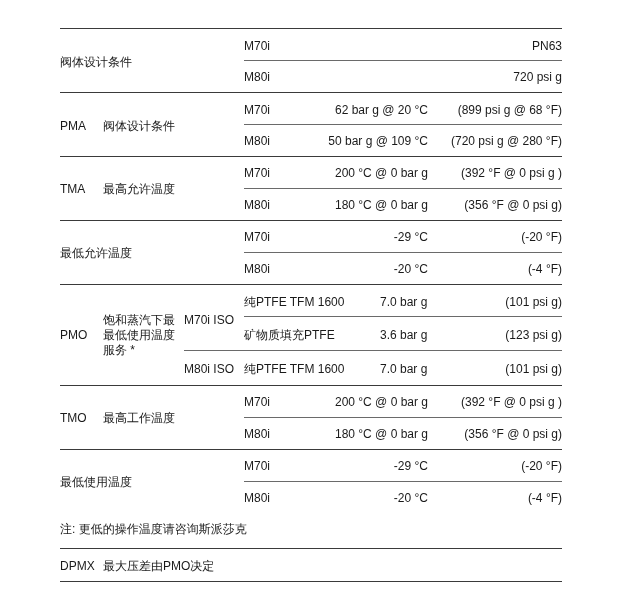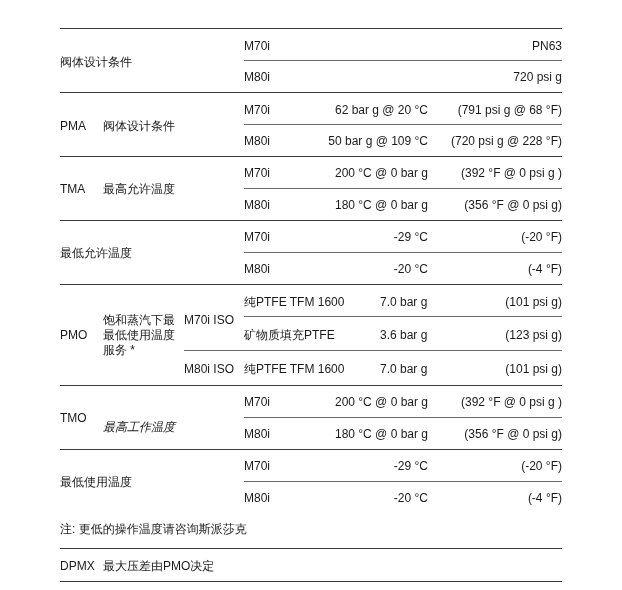--- a/index.html
+++ b/index.html
@@ -36,24 +36,24 @@
   <div class="t" style="left:60px;top:55px;text-align:right;">阀体设计条件</div>
   <div class="t b" style="left:244px;top:39px;">M70i</div>
   <div class="t r" style="right:60px;top:39px;">PN63</div>
   <div class="t b" style="left:244px;top:70px;">M80i</div>
   <div class="t r" style="right:60px;top:70px;">720 psi g</div>
 
   <div class="t" style="left:60px;top:119px;">PMA</div>
   <div class="t" style="left:103px;top:119px;">阀体设计条件</div>
   <div class="t b" style="left:244px;top:103px;">M70i</div>
   <div class="t r" style="right:194px;top:103px;">62 bar g @ 20 °C</div>
-  <div class="t r" style="right:60px;top:103px;">(791 psi g @ 68 °F)</div>
+  <div class="t r" style="right:60px;top:103px;">(899 psi g @ 68 °F)</div>
   <div class="t b" style="left:244px;top:134px;">M80i</div>
   <div class="t r" style="right:194px;top:134px;">50 bar g @ 109 °C</div>
-  <div class="t r" style="right:60px;top:134px;">(720 psi g @ 228 °F)</div>
+  <div class="t r" style="right:60px;top:134px;">(720 psi g @ 280 °F)</div>
 
   <div class="t" style="left:60px;top:182px;">TMA</div>
   <div class="t" style="left:103px;top:182px;text-align:right;">最高允许温度</div>
   <div class="t b" style="left:244px;top:166px;">M70i</div>
   <div class="t r" style="right:194px;top:166px;">200 °C @ 0 bar g</div>
   <div class="t r" style="right:60px;top:166px;">(392 °F @ 0 psi g )</div>
   <div class="t b" style="left:244px;top:198px;">M80i</div>
   <div class="t r" style="right:194px;top:198px;">180 °C @ 0 bar g</div>
   <div class="t r" style="right:60px;top:198px;">(356 °F @ 0 psi g)</div>
 
@@ -75,21 +75,21 @@
   <div class="t r" style="right:60px;top:295px;">(101 psi g)</div>
   <div class="t" style="left:244px;top:328px;text-align:center;">矿物质填充PTFE</div>
   <div class="t" style="left:380px;top:328px;">3.6 bar g</div>
   <div class="t r" style="right:60px;top:328px;">(123 psi g)</div>
   <div class="t b" style="left:184px;top:362px;">M80i ISO</div>
   <div class="t" style="left:244px;top:362px;">纯PTFE TFM 1600</div>
   <div class="t" style="left:380px;top:362px;">7.0 bar g</div>
   <div class="t r" style="right:60px;top:362px;">(101 psi g)</div>
 
   <div class="t" style="left:60px;top:411px;">TMO</div>
-  <div class="t" style="left:103px;top:420px;font-style:italic;">最高工作温度</div>
+  <div class="t" style="left:103px;top:411px;">最高工作温度</div>
   <div class="t b" style="left:244px;top:395px;">M70i</div>
   <div class="t r" style="right:194px;top:395px;">200 °C @ 0 bar g</div>
   <div class="t r" style="right:60px;top:395px;">(392 °F @ 0 psi g )</div>
   <div class="t b" style="left:244px;top:427px;">M80i</div>
   <div class="t r" style="right:194px;top:427px;">180 °C @ 0 bar g</div>
   <div class="t r" style="right:60px;top:427px;">(356 °F @ 0 psi g)</div>
 
   <div class="t" style="left:60px;top:475px;">最低使用温度</div>
   <div class="t b" style="left:244px;top:459px;">M70i</div>
   <div class="t r" style="right:194px;top:459px;">-29 °C</div>

